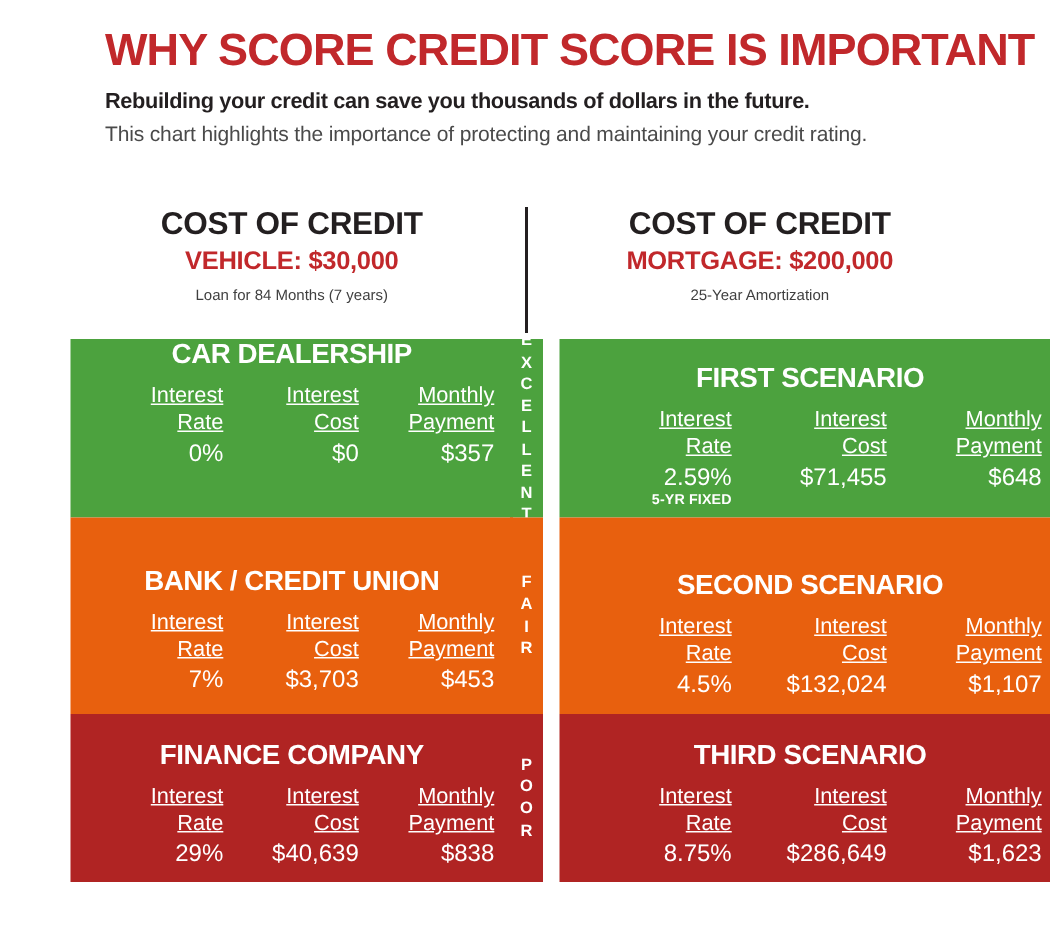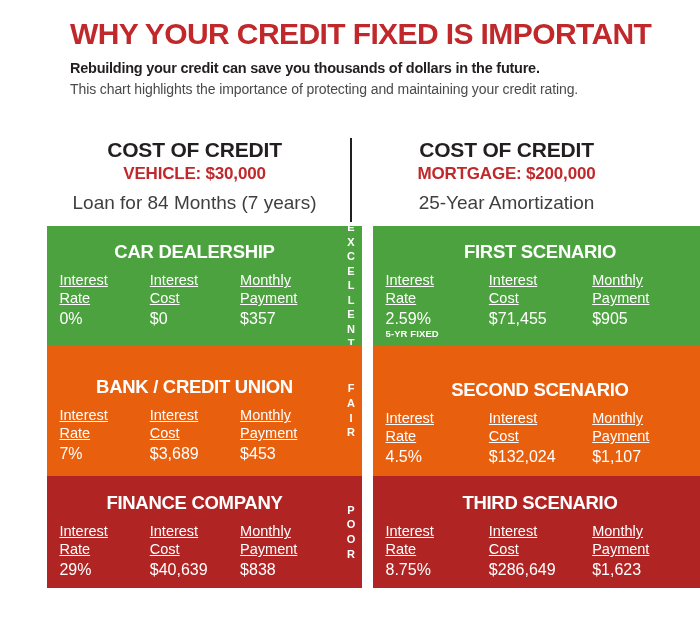--- a/index.html
+++ b/index.html
@@ -34,21 +34,21 @@
   #colhead-right{left:360px;width:293px;}
   .ch-title{
     font-size:21px;font-weight:bold;color:#231f20;
     letter-spacing:-0.2px;line-height:1.1;margin-bottom:4px;
   }
   .ch-amount{
     font-size:17px;font-weight:bold;color:#C1282B;
     letter-spacing:-0.2px;line-height:1.1;margin-bottom:8px;
   }
   .ch-note{
-    font-size:19px;font-weight:normal;color:#3f3f3f;
+    font-size:10px;font-weight:normal;color:#3f3f3f;
     line-height:1.15;
   }
   #head-divider{
     position:absolute;left:350px;top:0px;width:2px;height:84px;
     background:#231f20;
   }
 
   
   #chart{position:absolute;left:0;top:226px;width:700px;height:362px;}
 
@@ -75,51 +75,51 @@
     line-height:1.32;letter-spacing:0px;
   }
   .gauge-label span{display:block;}
 
   
   .panel-title{
     text-align:center;color:#ffffff;font-weight:bold;
     font-size:18.5px;letter-spacing:-0.3px;
     line-height:1.1;
   }
-  #band-1 .panel-left  .panel-title{padding-top:16px;}
+  #band-1 .panel-left  .panel-title{}
   #band-1 .panel-right .panel-title{padding-top:16px;}
   #band-2 .panel-left  .panel-title{padding-top:32px;}
   #band-2 .panel-right .panel-title{padding-top:35px;}
   #band-3 .panel-left  .panel-title{padding-top:17px;}
   #band-3 .panel-right .panel-title{padding-top:17px;}
 
   .metrics{
     display:flex;justify-content:space-around;align-items:flex-start;
     padding:10px 12px 0 12px;box-sizing:border-box;
   }
-  .metric{text-align:left;color:#ffffff;width:33%;}
+  .metric{text-align:right;color:#ffffff;width:33%;}
   .metric .m-w{
     display:block;font-size:14.5px;font-weight:normal;
     line-height:1.22;text-decoration:underline;
     text-underline-offset:1px;
   }
   .metric .m-val{
     display:block;font-size:16px;font-weight:normal;
     line-height:1.2;margin-top:1px;
   }
   .metric .m-sub{
     display:block;font-size:9.5px;font-weight:bold;
     line-height:1.15;margin-top:1px;letter-spacing:0.1px;
   }
 </style>
 </head>
 <body>
 
 <div id="header">
-  <div id="main-title">WHY YOUR CREDIT FIXED IS IMPORTANT</div>
+  <div id="main-title">WHY SCORE CREDIT SCORE IS IMPORTANT</div>
   <div id="sub-title">Rebuilding your credit can save you thousands of dollars in the future.</div>
   <div id="desc">This chart highlights the importance of protecting and maintaining your credit rating.</div>
 </div>
 
 <div id="col-heads">
   <div class="colhead" id="colhead-left">
     <div class="ch-title">COST OF CREDIT</div>
     <div class="ch-amount">VEHICLE: $30,000</div>
     <div class="ch-note">Loan for 84 Months (7 years)</div>
   </div>
@@ -179,39 +179,39 @@
           <span class="m-sub">5-YR FIXED</span>
         </div>
         <div class="metric">
           <span class="m-w">Interest</span>
           <span class="m-w">Cost</span>
           <span class="m-val">$71,455</span>
         </div>
         <div class="metric">
           <span class="m-w">Monthly</span>
           <span class="m-w">Payment</span>
-          <span class="m-val">$905</span>
+          <span class="m-val">$648</span>
         </div>
       </div>
     </div>
   </div>
 
   <div class="band band-orange" id="band-2">
     <div class="band-row panel-left">
       <div class="panel-title">BANK / CREDIT UNION</div>
       <div class="metrics">
         <div class="metric">
           <span class="m-w">Interest</span>
           <span class="m-w">Rate</span>
           <span class="m-val">7%</span>
         </div>
         <div class="metric">
           <span class="m-w">Interest</span>
           <span class="m-w">Cost</span>
-          <span class="m-val">$3,689</span>
+          <span class="m-val">$3,703</span>
         </div>
         <div class="metric">
           <span class="m-w">Monthly</span>
           <span class="m-w">Payment</span>
           <span class="m-val">$453</span>
         </div>
       </div>
     </div>
 
     <div class="band-row gauge">

